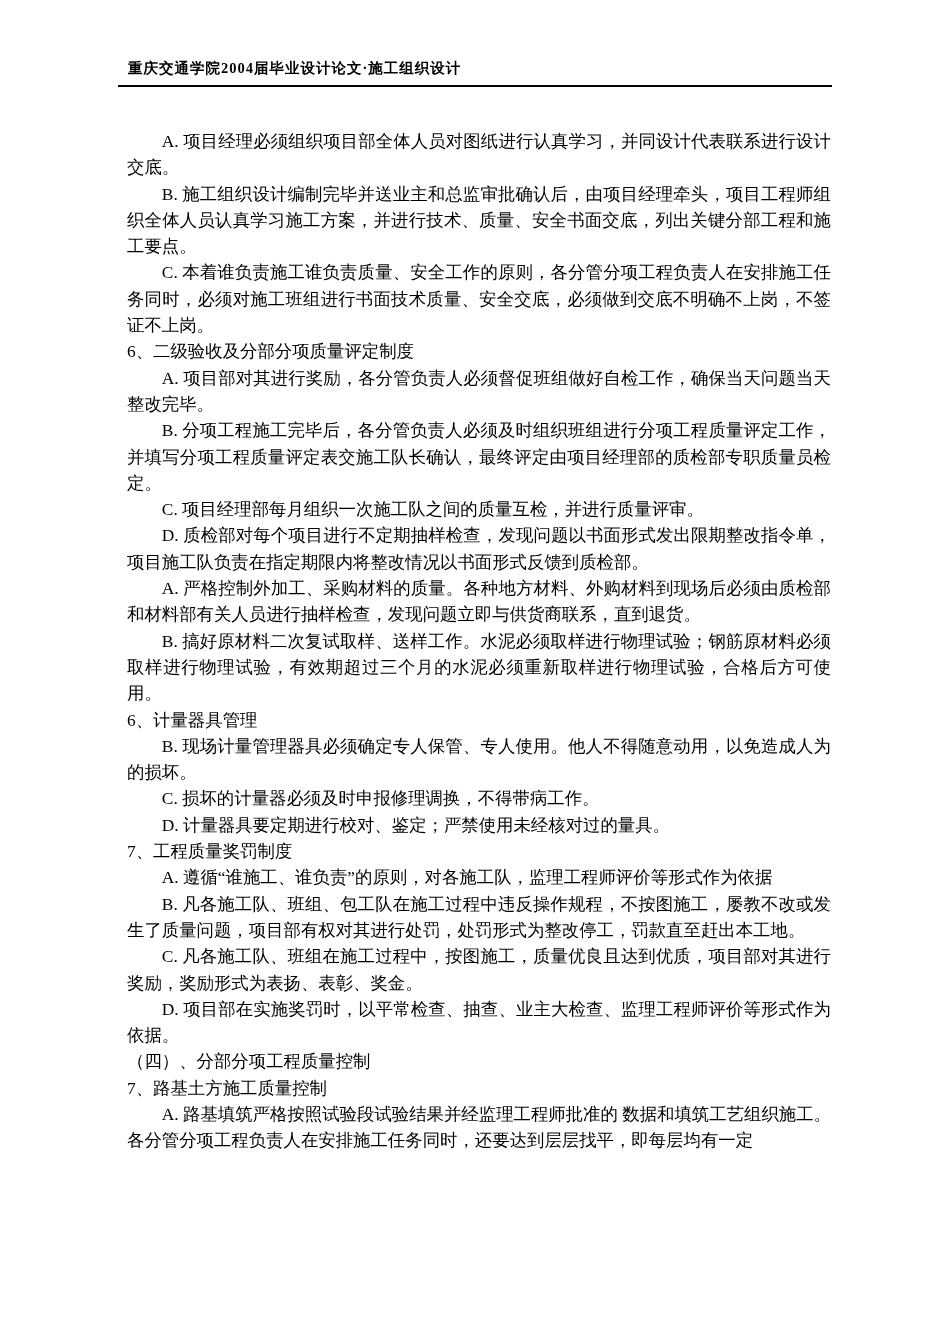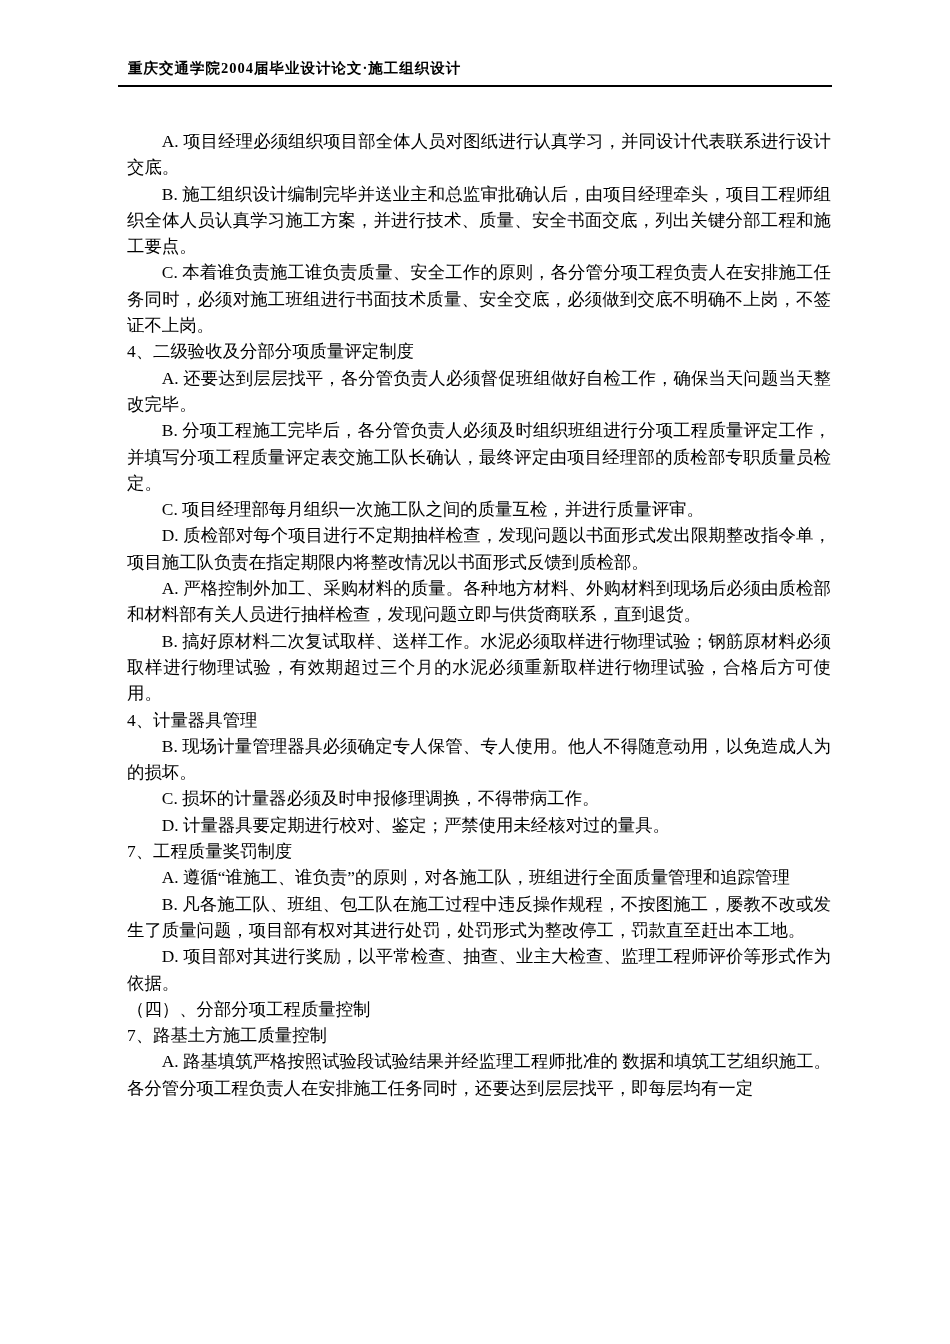--- a/index.html
+++ b/index.html
@@ -51,32 +51,33 @@
 
 <div class="page">
   <div class="header">
     <div class="header-text">重庆交通学院2004届毕业设计论文·施工组织设计</div>
     <div class="header-rule"></div>
   </div>
   <div class="content" id="content">
       <p class="para indent">A. 项目经理必须组织项目部全体人员对图纸进行认真学习，并同设计代表联系进行设计交底。</p>
       <p class="para indent">B. 施工组织设计编制完毕并送业主和总监审批确认后，由项目经理牵头，项目工程师组织全体人员认真学习施工方案，并进行技术、质量、安全书面交底，列出关键分部工程和施工要点。</p>
       <p class="para indent">C. 本着谁负责施工谁负责质量、安全工作的原则，各分管分项工程负责人在安排施工任务同时，必须对施工班组进行书面技术质量、安全交底，必须做到交底不明确不上岗，不签证不上岗。</p>
-      <p class="para">4、二级验收及分部分项质量评定制度</p>
-      <p class="para indent">A. 还要达到层层找平，各分管负责人必须督促班组做好自检工作，确保当天问题当天整改完毕。</p>
+      <p class="para">6、二级验收及分部分项质量评定制度</p>
+      <p class="para indent">A. 项目部对其进行奖励，各分管负责人必须督促班组做好自检工作，确保当天问题当天整改完毕。</p>
       <p class="para indent">B. 分项工程施工完毕后，各分管负责人必须及时组织班组进行分项工程质量评定工作，并填写分项工程质量评定表交施工队长确认，最终评定由项目经理部的质检部专职质量员检定。</p>
       <p class="para indent">C. 项目经理部每月组织一次施工队之间的质量互检，并进行质量评审。</p>
       <p class="para indent">D. 质检部对每个项目进行不定期抽样检查，发现问题以书面形式发出限期整改指令单，项目施工队负责在指定期限内将整改情况以书面形式反馈到质检部。</p>
       <p class="para indent">A. 严格控制外加工、采购材料的质量。各种地方材料、外购材料到现场后必须由质检部和材料部有关人员进行抽样检查，发现问题立即与供货商联系，直到退货。</p>
       <p class="para indent">B. 搞好原材料二次复试取样、送样工作。水泥必须取样进行物理试验；钢筋原材料必须取样进行物理试验，有效期超过三个月的水泥必须重新取样进行物理试验，合格后方可使用。</p>
-      <p class="para">4、计量器具管理</p>
+      <p class="para">6、计量器具管理</p>
       <p class="para indent">B. 现场计量管理器具必须确定专人保管、专人使用。他人不得随意动用，以免造成人为的损坏。</p>
       <p class="para indent">C. 损坏的计量器必须及时申报修理调换，不得带病工作。</p>
       <p class="para indent">D. 计量器具要定期进行校对、鉴定；严禁使用未经核对过的量具。</p>
       <p class="para">7、工程质量奖罚制度</p>
-      <p class="para indent">A. 遵循“谁施工、谁负责”的原则，对各施工队，班组进行全面质量管理和追踪管理</p>
+      <p class="para indent">A. 遵循“谁施工、谁负责”的原则，对各施工队，监理工程师评价等形式作为依据</p>
       <p class="para indent">B. 凡各施工队、班组、包工队在施工过程中违反操作规程，不按图施工，屡教不改或发生了质量问题，项目部有权对其进行处罚，处罚形式为整改停工，罚款直至赶出本工地。</p>
-      <p class="para indent">D. 项目部对其进行奖励，以平常检查、抽查、业主大检查、监理工程师评价等形式作为依据。</p>
+      <p class="para indent">C. 凡各施工队、班组在施工过程中，按图施工，质量优良且达到优质，项目部对其进行奖励，奖励形式为表扬、表彰、奖金。</p>
+      <p class="para indent">D. 项目部在实施奖罚时，以平常检查、抽查、业主大检查、监理工程师评价等形式作为依据。</p>
       <p class="para bold">（四）、分部分项工程质量控制</p>
       <p class="para">7、路基土方施工质量控制</p>
       <p class="para indent">A. 路基填筑严格按照试验段试验结果并经监理工程师批准的 数据和填筑工艺组织施工。各分管分项工程负责人在安排施工任务同时，还要达到层层找平，即每层均有一定</p>
     </div>
 </div>
 
 </body></html>

